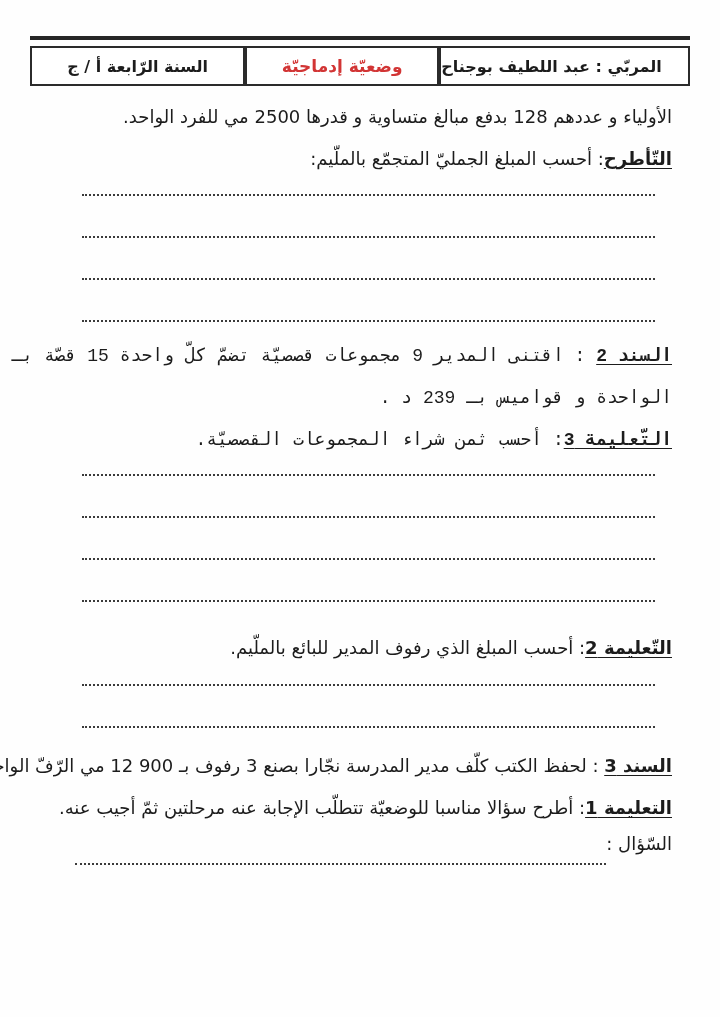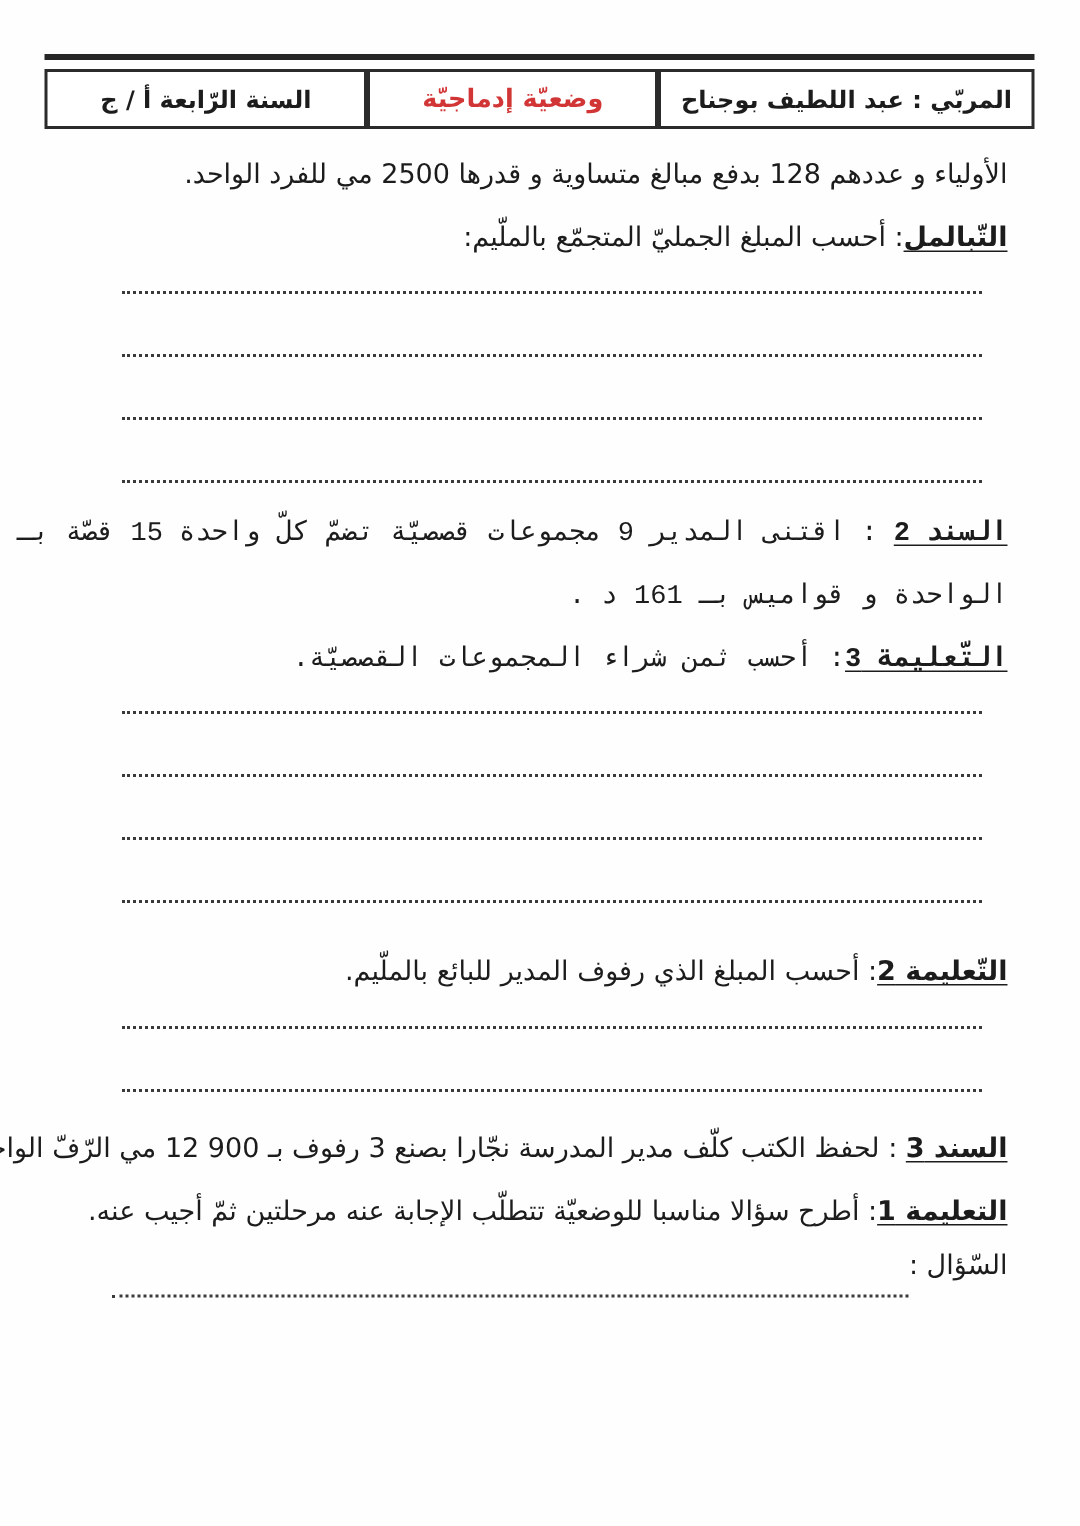--- a/index.html
+++ b/index.html
@@ -12,21 +12,21 @@
   .sheet { width:720px; height:1017px; position:relative; }
 
   
   .hdr-wrap { margin:36px 30px 0 30px; border-top:4px solid #262626; padding-top:6px; }
   .hdr { display:flex; justify-content:space-between; align-items:stretch; }
   .cell {
     border:2px solid #2b2b2b; height:40px; box-sizing:border-box;
     display:flex; align-items:center; justify-content:center;
     font-weight:bold; font-size:16px; background:#fff;
   }
-  .cell.teacher { width:274px; }
+  .cell.teacher { width:274px;justify-content:flex-end; }
   .cell.extype  { width:212px; }
   .cell.grade   { width:235px; }
   .red-title { color:var(--title-red,#d23535); font-size:17px; }
 
   
   .content { padding:0 48px 0 45px; }
   .line { line-height:42px; white-space:nowrap; text-align:start; }
   .lbl { font-weight:bold; text-decoration:underline; text-underline-offset:3px; }
 
   .para.s1 { margin-top:10px; }
@@ -71,35 +71,35 @@
         <span>السنة الرّابعة أ / ج</span>
       </div>
     </div>
   </div>
 
   <div class="content">
 
     <div class="para s1">
       <div class="line">الأولياء و عددهم 128 بدفع مبالغ متساوية و قدرها 2500 مي للفرد الواحد.</div>
       <div class="line">
-        <span class="lbl">التّبالمل</span><span>: أحسب المبلغ الجمليّ المتجمّع بالملّيم:</span>
+        <span class="lbl">التّأطرح</span><span>: أحسب المبلغ الجمليّ المتجمّع بالملّيم:</span>
       </div>
     </div>
     <div class="ans-group g1">
       <div class="ans"></div>
       <div class="ans"></div>
       <div class="ans"></div>
       <div class="ans"></div>
     </div>
 
     <div class="para s2">
       <div class="line">
         <span class="lbl">السند 2</span><span> : اقتنى المدير 9 مجموعات قصصيّة تضمّ كلّ واحدة 15 قصّة بـ 1475 مي القصّة</span>
       </div>
-      <div class="line">الواحدة و قواميس بـ 161 د .</div>
+      <div class="line">الواحدة و قواميس بـ 239 د .</div>
       <div class="line">
         <span class="lbl">التّعليمة 3</span><span>: أحسب ثمن شراء المجموعات القصصيّة.</span>
       </div>
     </div>
     <div class="ans-group g2">
       <div class="ans"></div>
       <div class="ans"></div>
       <div class="ans"></div>
       <div class="ans"></div>
     </div>

